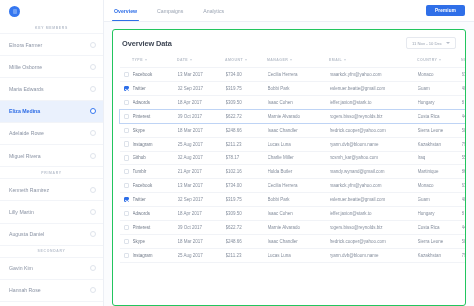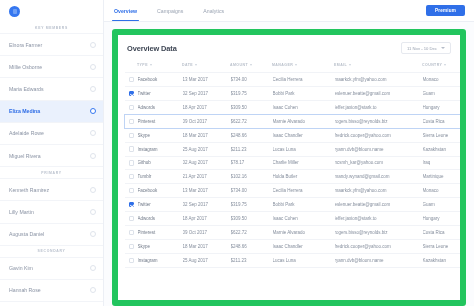--- a/index.html
+++ b/index.html
@@ -81,21 +81,21 @@
   .premium-btn {
     background: #2f6fe8; color: #fff;
     font-size: 4.6px; font-weight: bold;
     padding: 3.4px 9px; border-radius: 2px;
     border: none; letter-spacing: .2px;
   }
 
   .content { flex: 1; padding: 7px 8px 0 8px; overflow: hidden; }
   .card {
     background: #ffffff;
-    border: 6px solid #22c55e;
+    border: 1px solid #22c55e;
     border-radius: 3px;
     height: 100%;
     display: flex; flex-direction: column;
     overflow: hidden;
   }
   .card-head {
     display: flex; align-items: center;
     padding: 7px 9px 6px 9px; flex: none;
   }
   .card-title { font-size: 7.4px; font-weight: bold; color: #3e4654; letter-spacing: -.1px; }

